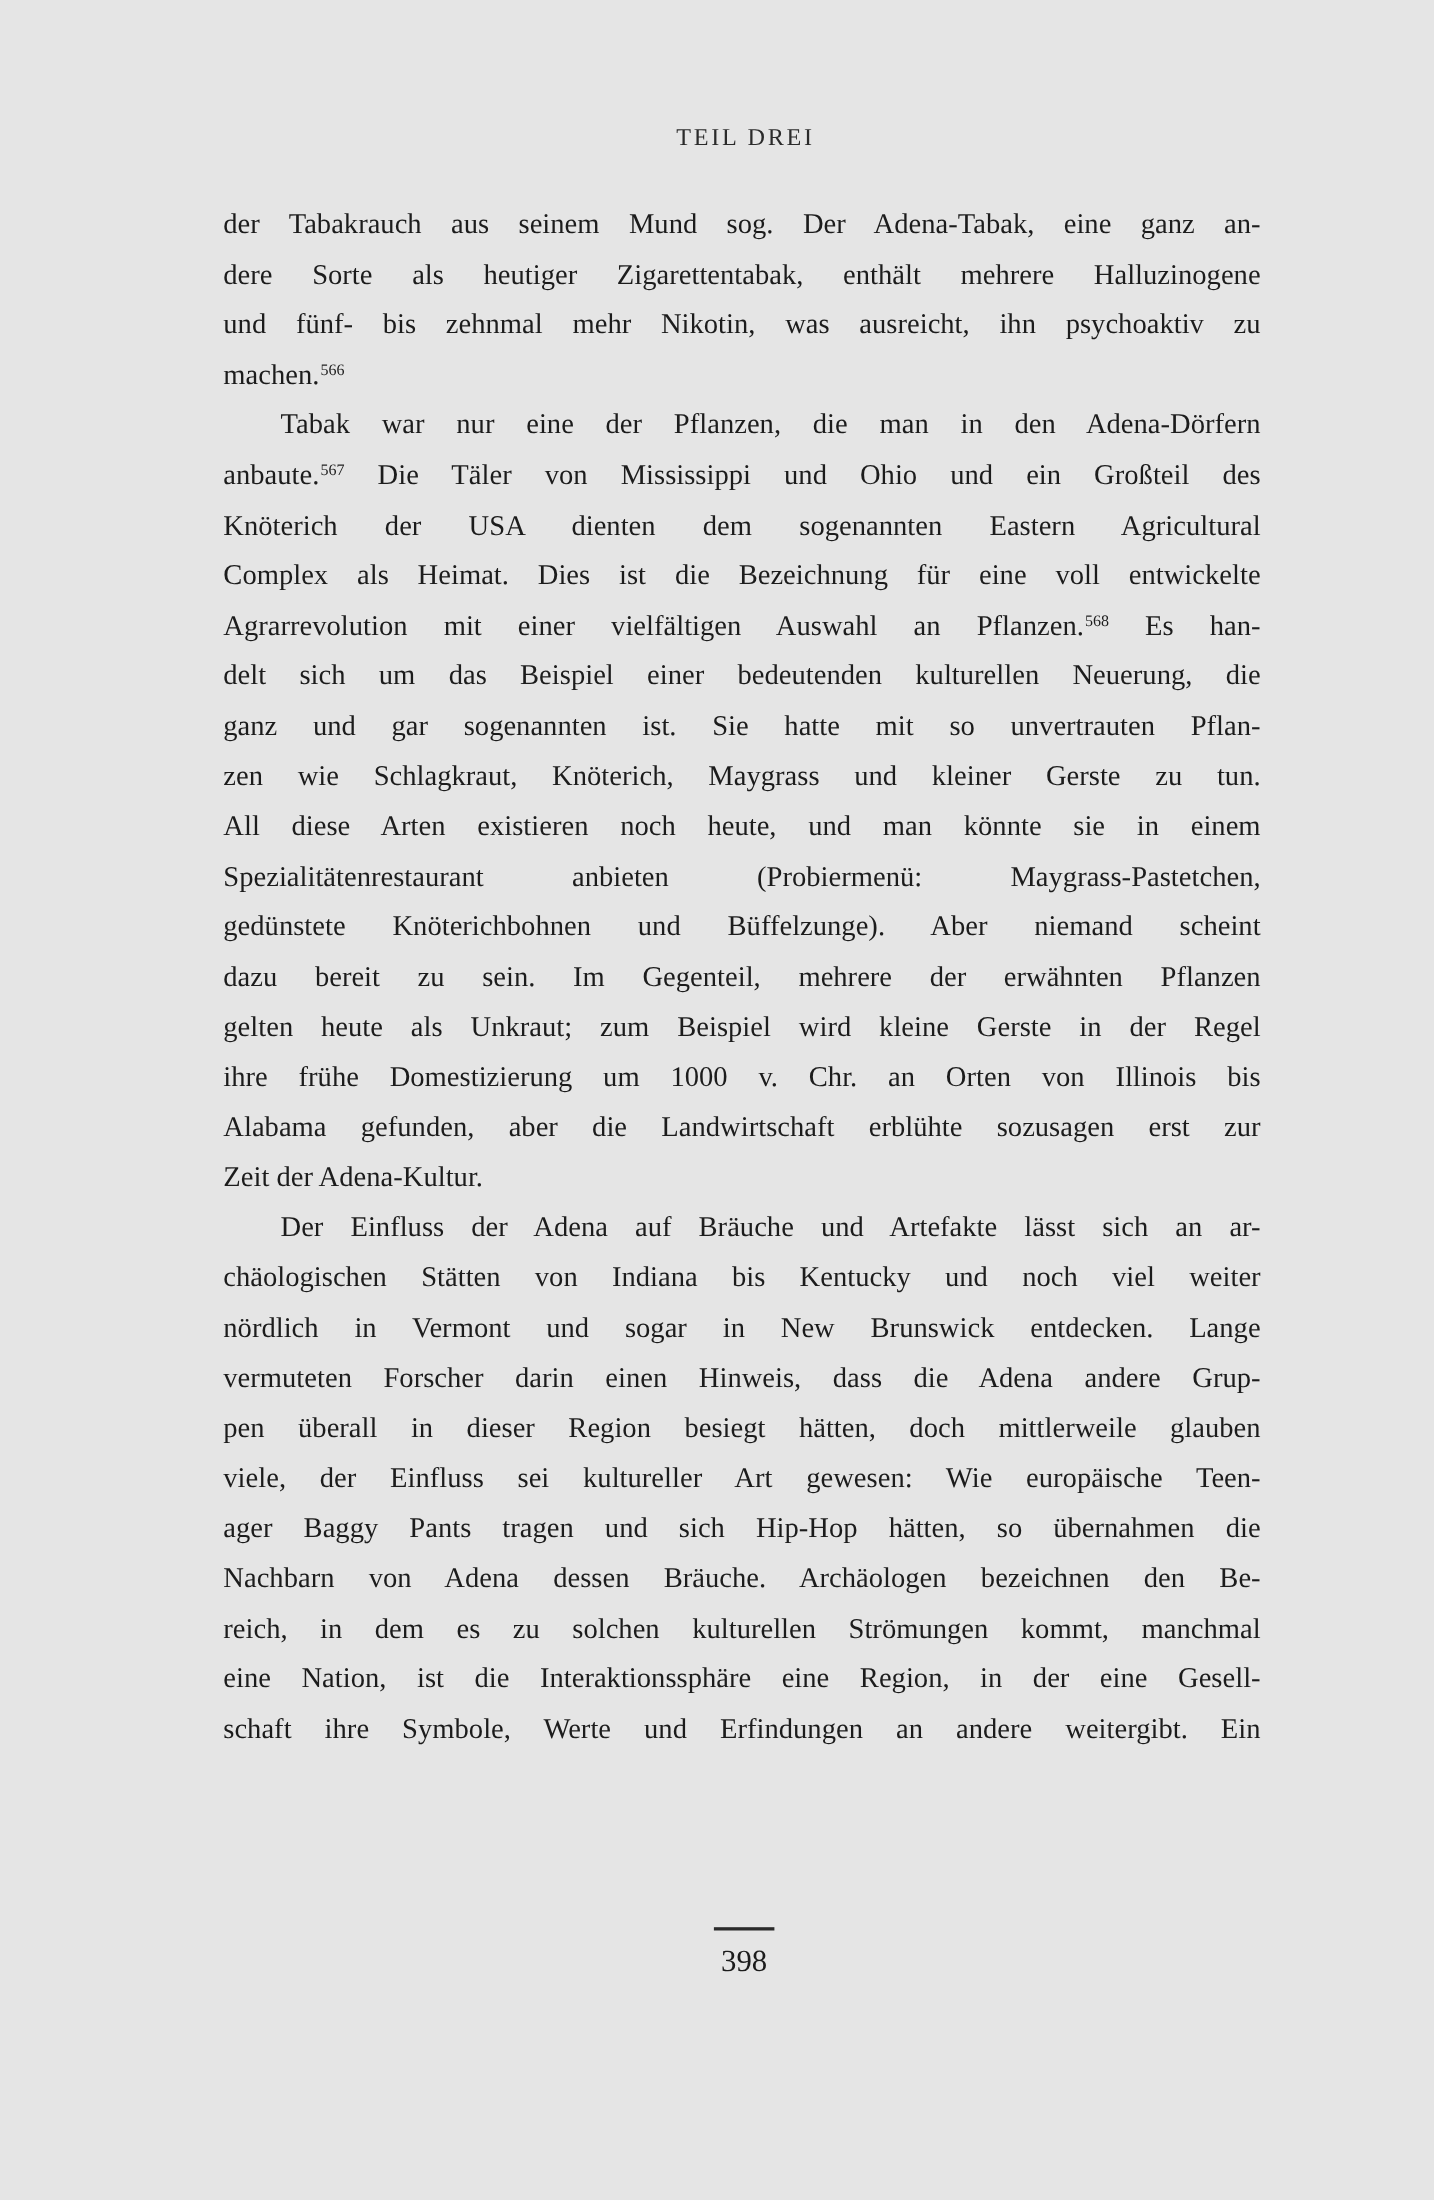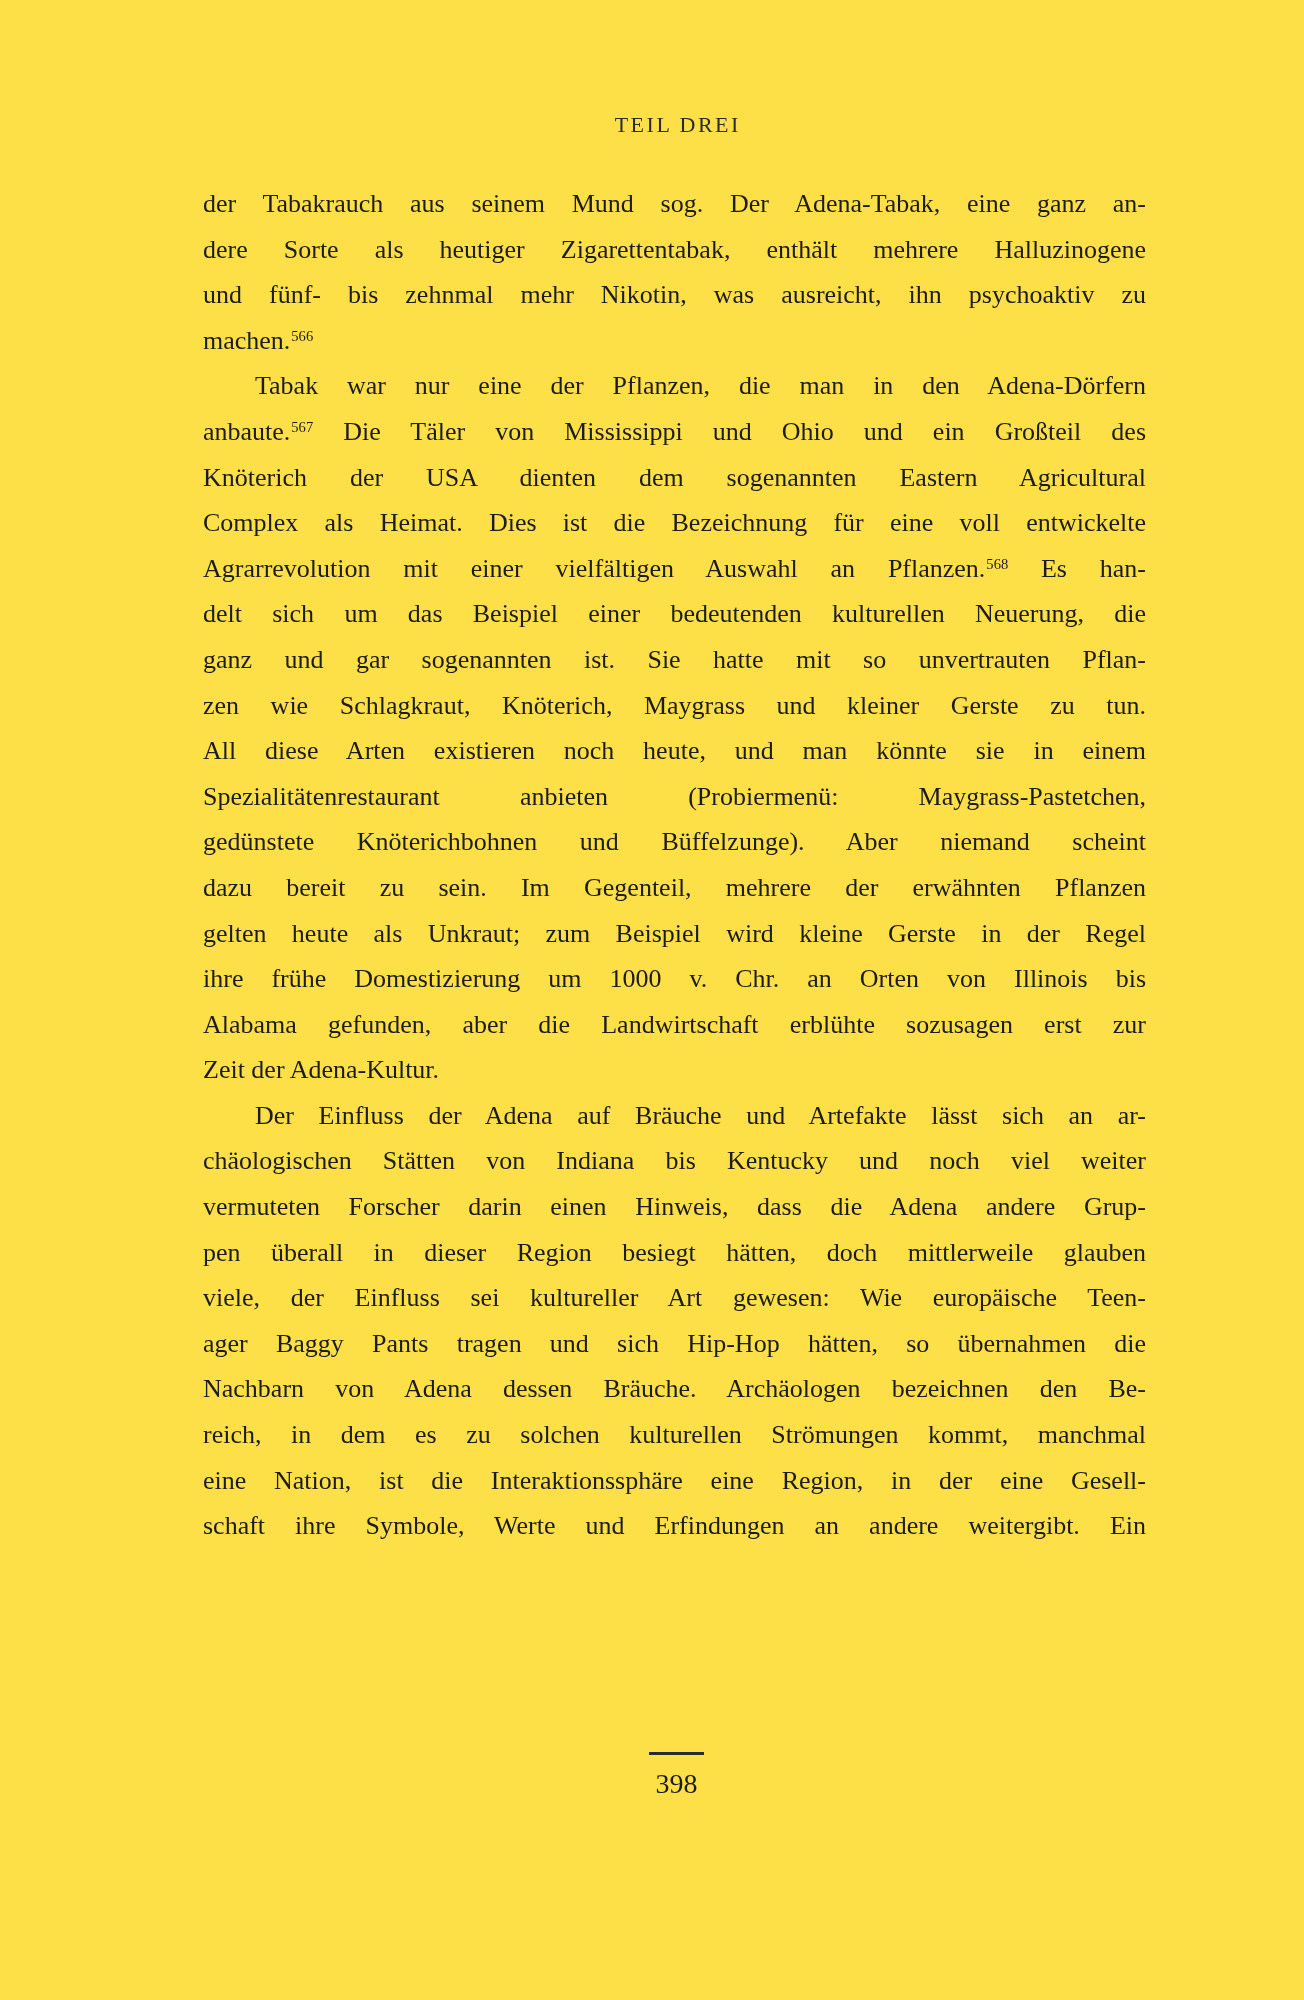--- a/index.html
+++ b/index.html
@@ -1,20 +1,20 @@
 <!DOCTYPE html>
 <html><head>
 <meta charset="utf-8">
 <style>
   html, body { margin: 0; padding: 0; background: #ffffff; }
   .page {
     position: relative;
     width: 1304px;
     height: 2000px;
-    background: #fde047;
+    background: #e5e5e5;
     color: #1c1c1c;
     font-family: "Liberation Serif", "DejaVu Serif", serif;
     overflow: hidden;
   }
   .running-header {
     position: absolute;
     top: 112px;
     left: 205px;
     width: 943px;
     text-align: center;
@@ -98,20 +98,21 @@
         <div class="line">gedünstete Knöterichbohnen und Büffelzunge). Aber niemand scheint</div>
         <div class="line">dazu bereit zu sein. Im Gegenteil, mehrere der erwähnten Pflanzen</div>
         <div class="line">gelten heute als Unkraut; zum Beispiel wird kleine Gerste in der Regel</div>
         <div class="line">ihre frühe Domestizierung um 1000 v. Chr. an Orten von Illinois bis</div>
         <div class="line">Alabama gefunden, aber die Landwirtschaft erblühte sozusagen erst zur</div>
         <div class="line endline">Zeit der Adena-Kultur.</div>
       </div>
       <div class="para">
         <div class="line firstline">Der Einfluss der Adena auf Bräuche und Artefakte lässt sich an ar-</div>
         <div class="line">chäologischen Stätten von Indiana bis Kentucky und noch viel weiter</div>
+        <div class="line">nördlich in Vermont und sogar in New Brunswick entdecken. Lange</div>
         <div class="line">vermuteten Forscher darin einen Hinweis, dass die Adena andere Grup-</div>
         <div class="line">pen überall in dieser Region besiegt hätten, doch mittlerweile glauben</div>
         <div class="line">viele, der Einfluss sei kultureller Art gewesen: Wie europäische Teen-</div>
         <div class="line">ager Baggy Pants tragen und sich Hip-Hop hätten, so übernahmen die</div>
         <div class="line">Nachbarn von Adena dessen Bräuche. Archäologen bezeichnen den Be-</div>
         <div class="line">reich, in dem es zu solchen kulturellen Strömungen kommt, manchmal</div>
         <div class="line">eine Nation, ist die Interaktionssphäre eine Region, in der eine Gesell-</div>
         <div class="line">schaft ihre Symbole, Werte und Erfindungen an andere weitergibt. Ein</div>
       </div>
     </div>

